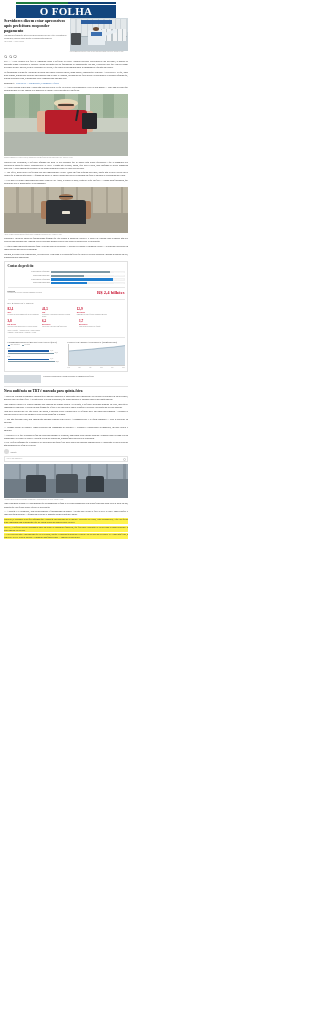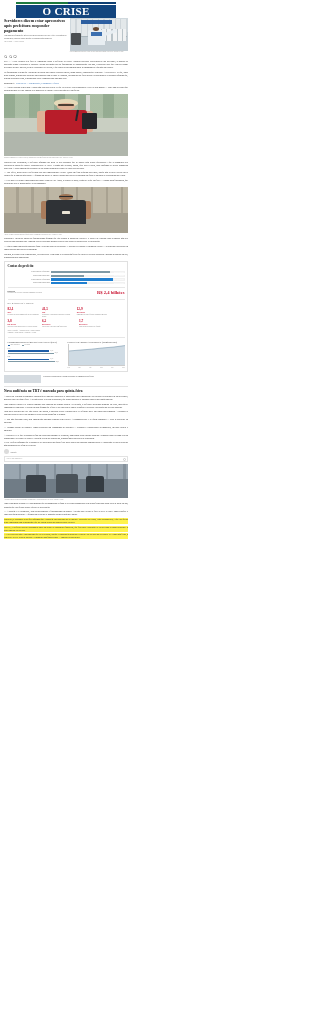--- a/index.html
+++ b/index.html
@@ -196,21 +196,21 @@
   .comment-box .cc { width:3px; height:3px; border-radius:50%; border:0.3px solid #ccc; }
 </style>
 </head>
 <body>
 
 <div class="page">
 
   <div class="masthead">
     <div class="stripe"></div>
     <div class="logo-bar">
-      <span class="logo-text">O CRISE</span>
+      <span class="logo-text">O FOLHA</span>
     </div>
   </div>
 
   <div class="wrap">
 
     <div class="two-col">
       <div class="col-txt">
         <h1 class="hl">Servidores dizem estar apreensivos após prefeitura suspender pagamento</h1>
         <p class="sub">Funcionários afirmam que não receberam os salários deste mês e que a situação gera insegurança; sindicato cobra posição da administração municipal</p>
         <p class="meta">Por Redação — Rio de Janeiro</p>

